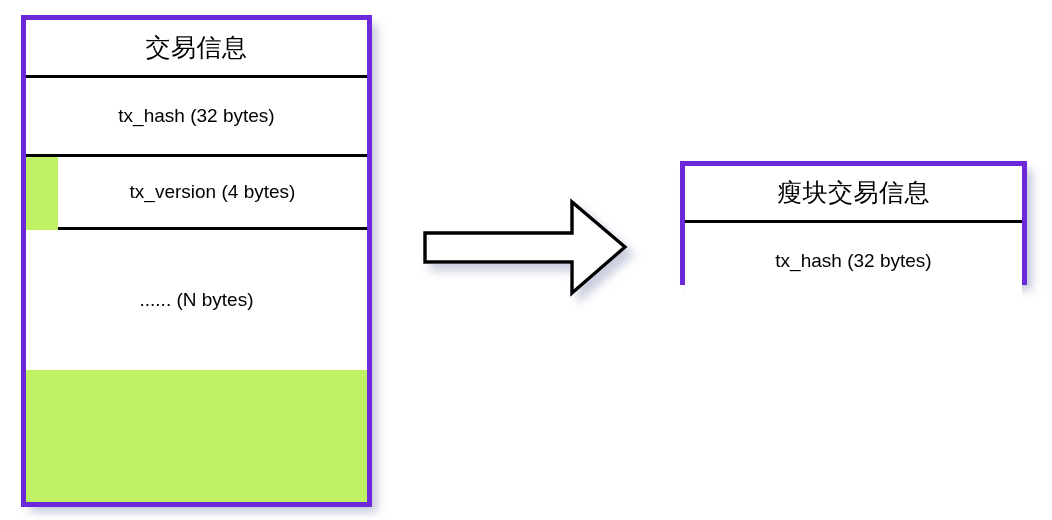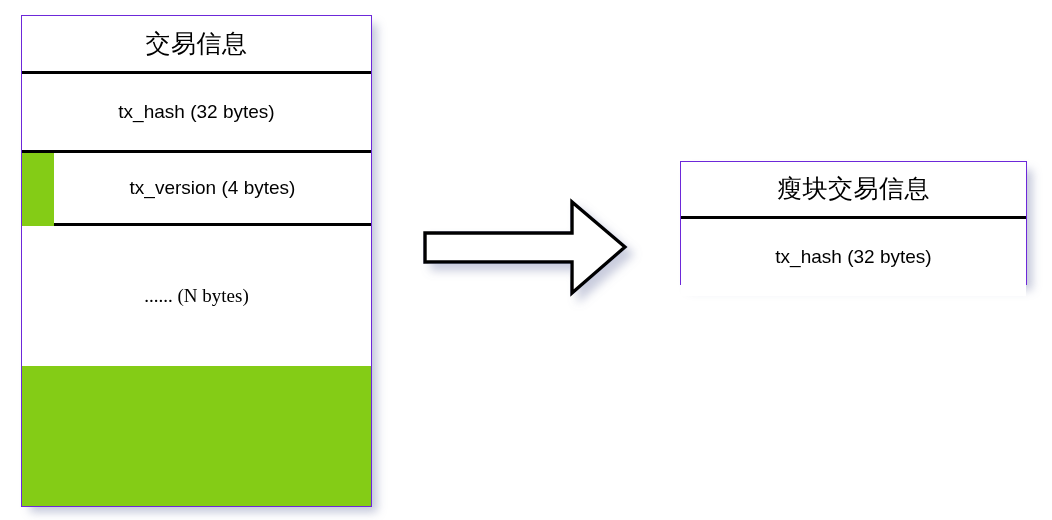--- a/index.html
+++ b/index.html
@@ -20,22 +20,22 @@
     position: absolute;
     left: 0;
     top: 0;
     width: 1052px;
     height: 520px;
   }
 
   
   .struct-box {
     position: absolute;
-    background: #84cc16;
-    border: 1px solid #6d28d9;
+    background: #bef264;
+    border: 5px solid #6d28d9;
     box-sizing: border-box;
     box-shadow: 7px 7px 9px -2px rgba(120, 128, 170, 0.45);
   }
 
   .struct-row {
     box-sizing: border-box;
     display: flex;
     align-items: center;
     justify-content: center;
     text-align: center;
@@ -61,21 +61,21 @@
   
   #left-box {
     left: 21px;
     top: 15px;
     width: 351px;
     height: 492px;
   }
   #left-box .r0 { height: 58px; }
   #left-box .r1 { height: 79px; }
   #left-box .r2 { height: 73px; margin-left: 32px; }
-  #left-box .r3 { height: 140px; font-family: Liberation Serif, serif; }
+  #left-box .r3 { height: 140px; }
   #left-box .r4 { height: 136px; }
 
   
   #right-box {
     left: 680px;
     top: 161px;
     width: 347px;
     height: 124px;
   }
   #right-box .r0 { height: 57px; }

